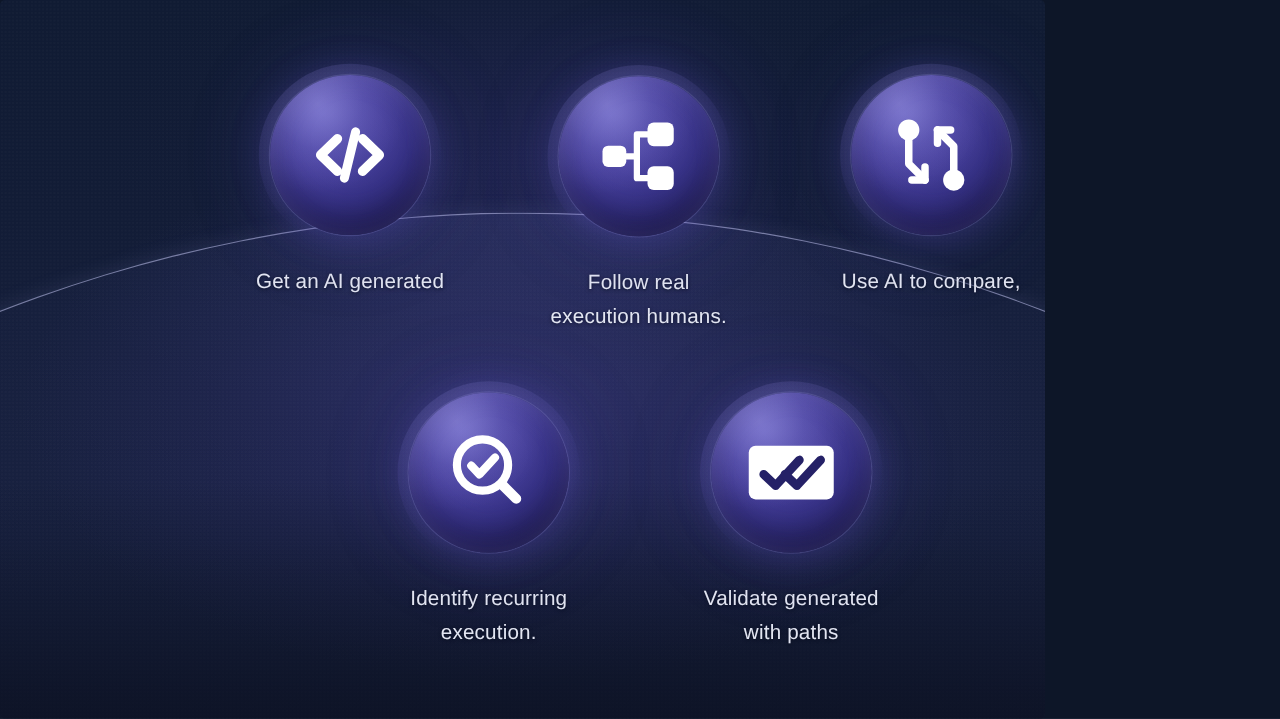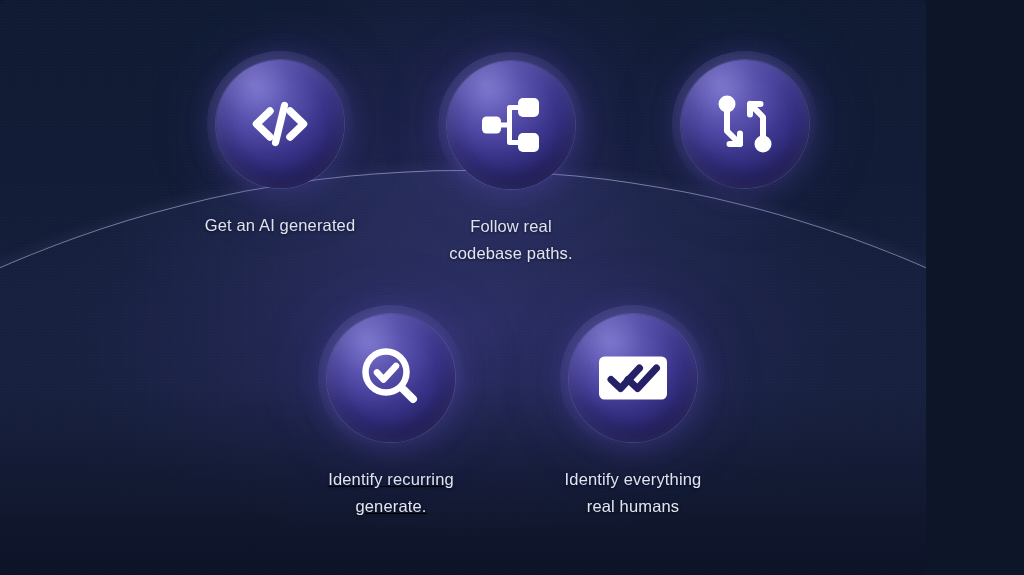--- a/index.html
+++ b/index.html
@@ -10,21 +10,21 @@
   }
   body {
     width: 1024px;
     height: 575px;
     overflow: hidden;
     font-family: "Liberation Sans", sans-serif;
   }
 
   #stage {
     position: relative;
-    width: 926px;
+    width: 836px;
     height: 575px;
     overflow: hidden;
     border-radius: 4px;
     background:
       radial-gradient(ellipse 560px 300px at 50% 330px, rgba(92,76,190,0.30) 0%, rgba(70,58,150,0.13) 45%, rgba(20,28,58,0.0) 72%),
       radial-gradient(ellipse 420px 260px at 50% 120px, rgba(74,62,160,0.22) 0%, rgba(30,34,72,0.05) 60%, rgba(16,24,50,0) 80%),
       linear-gradient(180deg, #101b33 0%, #121c36 30%, #161f3c 55%, #17203e 75%, #141c33 100%);
   }
 
   
@@ -137,21 +137,21 @@
     font-weight: 400;
     text-shadow: 0 1px 3px rgba(6,10,26,0.7);
   }
   .caption span { display: block; white-space: nowrap; }
 
   
   #card-0 { left: 175px;  top: 61px;  }
   #card-1 { left: 406px;  top: 61px;  }
   #card-2 { left: 640px;  top: 61px;  }
   
-  #card-3 { left: 286px;  top: 314px; text-decoration: underline; }
+  #card-3 { left: 286px;  top: 314px; }
   #card-4 { left: 528px;  top: 314px; }
 
   
   #card-1 .orb { margin-top: 0px; }
   #card-0 .orb, #card-2 .orb { margin-top: -1px; }
 </style>
 </head>
 <body>
 
 <div id="stage">
@@ -186,68 +186,69 @@
           <path d="M23.5 35 H33.5 V17.5 H44" stroke="#ffffff" stroke-width="5" stroke-linecap="round" stroke-linejoin="round"></path>
           <path d="M33.5 35 V52.5 H44" stroke="#ffffff" stroke-width="5" stroke-linecap="round" stroke-linejoin="round"></path>
           <rect x="6" y="26.5" width="19" height="17" rx="4.5" fill="#ffffff"></rect>
           <rect x="42" y="8" width="21" height="19" rx="5" fill="#ffffff"></rect>
           <rect x="42" y="43" width="21" height="19" rx="5" fill="#ffffff"></rect>
         </svg>
       </span>
     </div>
     <div class="caption">
       <span>Follow real</span>
-      <span>codebase paths.</span>
+      <span>execution humans.</span>
     </div>
   </div>
 
   <div class="card" id="card-2">
     <div class="orb">
       <span>
         <svg width="70" height="70" viewBox="0 0 70 70" fill="none">
 
           <circle cx="17" cy="15" r="8.5" fill="#ffffff"></circle>
           <path d="M17 23.5 V42 L30 55" stroke="#ffffff" stroke-width="6" stroke-linecap="round" stroke-linejoin="round"></path>
           <path d="M30 44.5 V55 H19.5" stroke="#ffffff" stroke-width="6" stroke-linecap="round" stroke-linejoin="round" fill="none"></path>
 
           <circle cx="53" cy="55" r="8.5" fill="#ffffff"></circle>
           <path d="M53 46.5 V28 L40 15" stroke="#ffffff" stroke-width="6" stroke-linecap="round" stroke-linejoin="round"></path>
           <path d="M40 25.5 V15 H50.5" stroke="#ffffff" stroke-width="6" stroke-linecap="round" stroke-linejoin="round" fill="none"></path>
         </svg>
       </span>
     </div>
     <div class="caption">
+      <span>Use AI to compare,</span>
     </div>
   </div>
 
   <div class="card" id="card-3">
     <div class="orb">
       <span>
         <svg width="72" height="72" viewBox="0 0 72 72" fill="none">
           <circle cx="31" cy="30" r="20.5" stroke="#ffffff" stroke-width="6.5"></circle>
           <path d="M22 30.5 L28.5 37.5 L41 24" stroke="#ffffff" stroke-width="6.5" stroke-linecap="round" stroke-linejoin="round"></path>
           <path d="M46.5 45.5 L58 57" stroke="#ffffff" stroke-width="8" stroke-linecap="round"></path>
         </svg>
       </span>
     </div>
     <div class="caption">
       <span>Identify recurring</span>
-      <span>generate.</span>
+      <span>execution.</span>
     </div>
   </div>
 
   <div class="card" id="card-4">
     <div class="orb">
       <span>
         <svg width="76" height="76" viewBox="0 0 76 76" fill="none">
           <rect x="4" y="16.5" width="68" height="43" rx="5.5" fill="#ffffff"></rect>
           <path d="M16 39.5 L25.5 48.5 L44.5 28" stroke="#252167" stroke-width="7" stroke-linecap="round" stroke-linejoin="round"></path>
           <path d="M33 39.5 L42.5 48.5 L61.5 28" stroke="#252167" stroke-width="7" stroke-linecap="round" stroke-linejoin="round"></path>
         </svg>
       </span>
     </div>
     <div class="caption">
-      <span>Identify everything</span>
-      <span>real humans</span>
+      <span>Validate generated</span>
+      <span>with paths</span>
     </div>
   </div>
 
 </div>
 
 </body></html>

